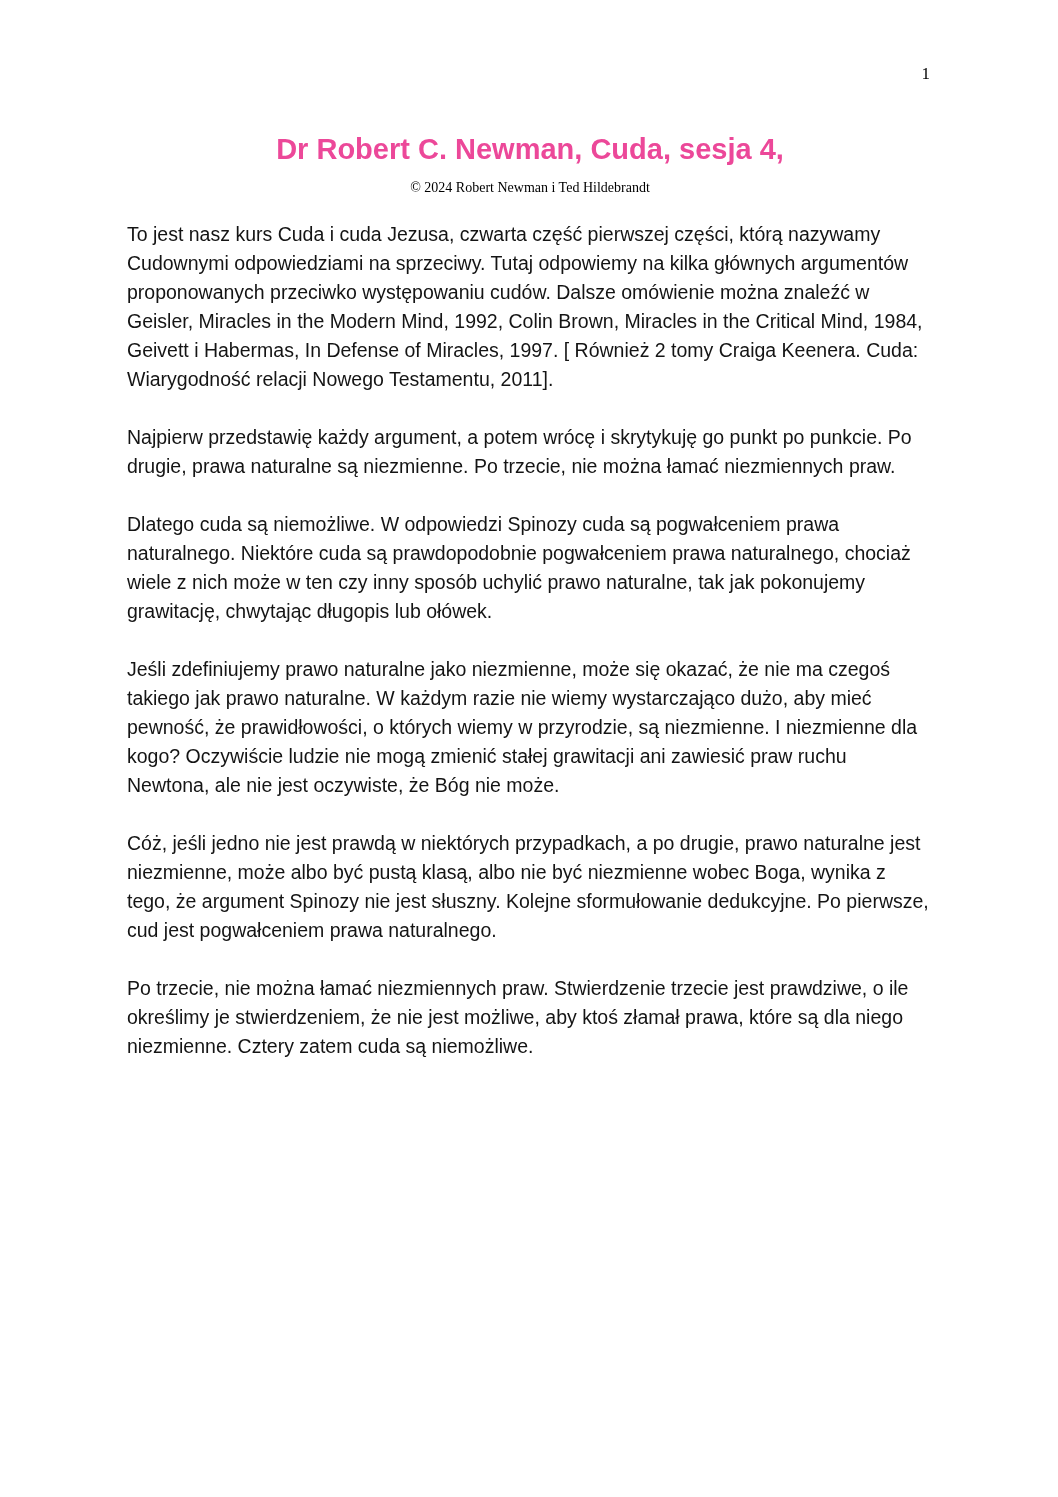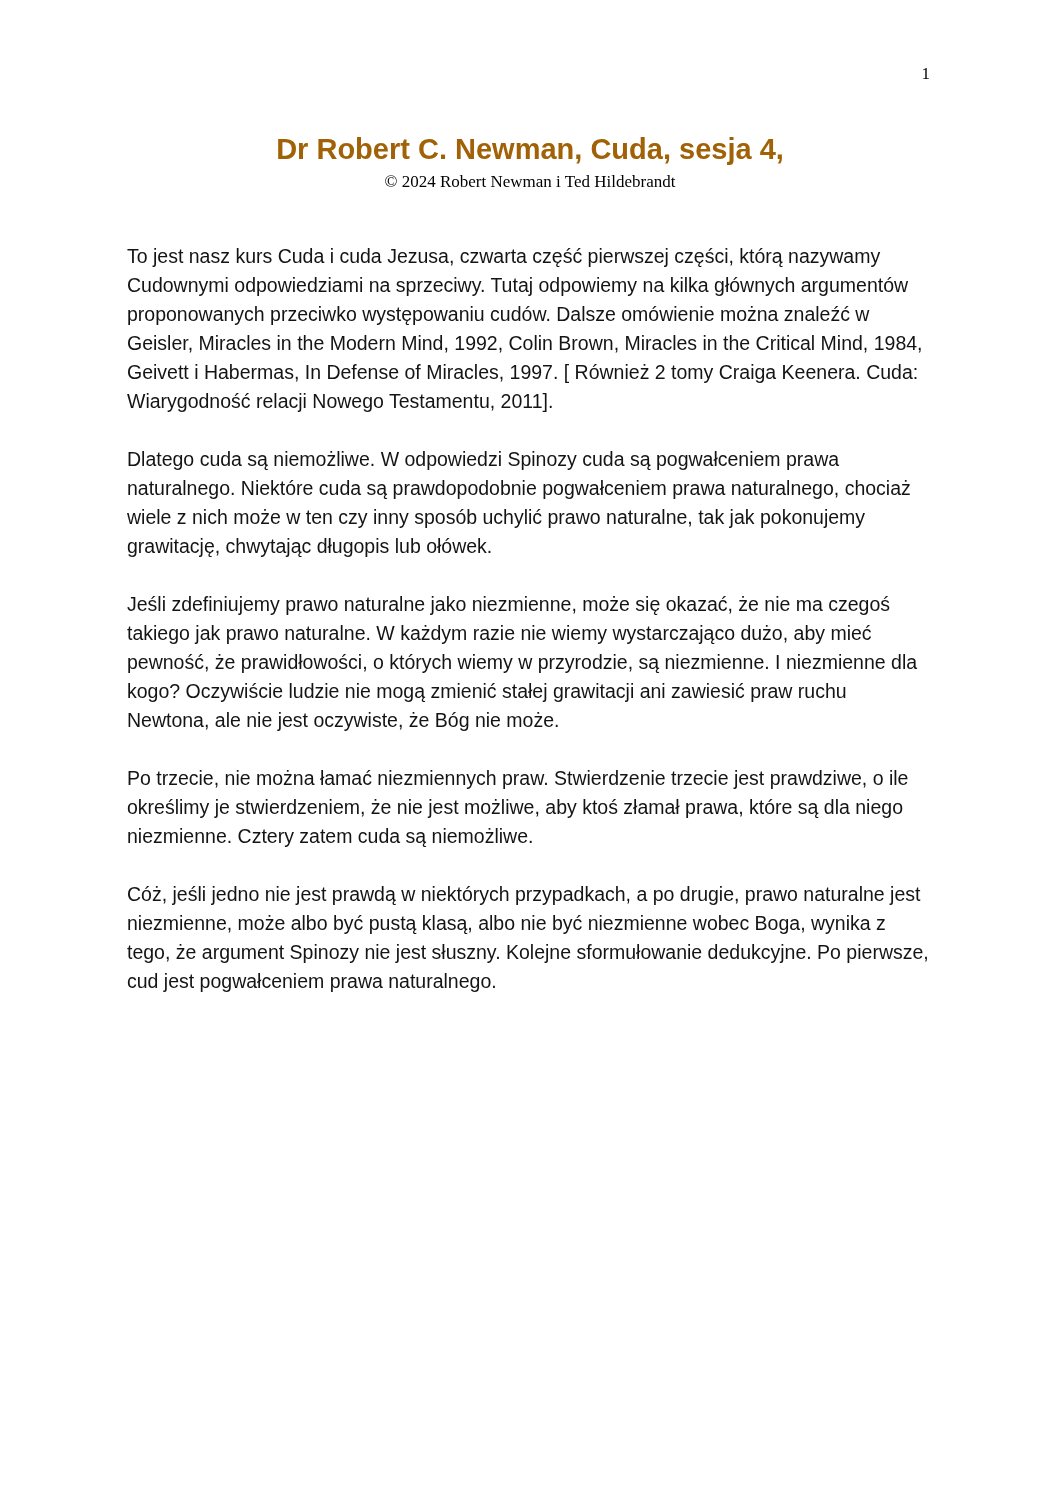--- a/index.html
+++ b/index.html
@@ -30,35 +30,35 @@
     position: absolute;
     top: 130px;
     left: 127px;
     width: 806px;
   }
   .title {
     text-align: center;
     font-weight: bold;
     font-size: 29px;
     line-height: 1.32;
-    color: #a16207;
-    margin: 0 0 4px 0;
+    color: #ec4899;
+    margin: 0 0 12px 0;
   }
   .title .title-line {
     display: block;
   }
   .copyright {
     text-align: center;
     font-family: "Liberation Serif", serif;
-    font-size: 17px;
+    font-size: 14px;
     color: #000000;
     margin: 2px 0 0 0;
   }
   .body-text {
-    margin-top: 50px;
+    margin-top: 24px;
   }
   .body-text p {
     font-size: 19.5px;
     line-height: 29px;
     margin: 0 0 29px 0;
     text-align: left;
     color: #141414;
   }
 </style>
 </head>
@@ -71,21 +71,22 @@
   <div class="content">
 
     <h1 class="title">
       <span class="title-line">Dr Robert C. Newman, Cuda, sesja 4,</span>
     </h1>
 
     <div class="copyright">© 2024 Robert Newman i Ted Hildebrandt</div>
 
     <div class="body-text">
         <p>To jest nasz kurs Cuda i cuda Jezusa, czwarta część pierwszej części, którą nazywamy Cudownymi odpowiedziami na sprzeciwy. Tutaj odpowiemy na kilka głównych argumentów proponowanych przeciwko występowaniu cudów. Dalsze omówienie można znaleźć w Geisler, Miracles in the Modern Mind, 1992, Colin Brown, Miracles in the Critical Mind, 1984, Geivett i Habermas, In Defense of Miracles, 1997. [ Również 2 tomy Craiga Keenera. Cuda: Wiarygodność relacji Nowego Testamentu, 2011].</p>
+        <p>Najpierw przedstawię każdy argument, a potem wrócę i skrytykuję go punkt po punkcie. Po drugie, prawa naturalne są niezmienne. Po trzecie, nie można łamać niezmiennych praw.</p>
         <p>Dlatego cuda są niemożliwe. W odpowiedzi Spinozy cuda są pogwałceniem prawa naturalnego. Niektóre cuda są prawdopodobnie pogwałceniem prawa naturalnego, chociaż wiele z nich może w ten czy inny sposób uchylić prawo naturalne, tak jak pokonujemy grawitację, chwytając długopis lub ołówek.</p>
         <p>Jeśli zdefiniujemy prawo naturalne jako niezmienne, może się okazać, że nie ma czegoś takiego jak prawo naturalne. W każdym razie nie wiemy wystarczająco dużo, aby mieć pewność, że prawidłowości, o których wiemy w przyrodzie, są niezmienne. I niezmienne dla kogo? Oczywiście ludzie nie mogą zmienić stałej grawitacji ani zawiesić praw ruchu Newtona, ale nie jest oczywiste, że Bóg nie może.</p>
+        <p>Cóż, jeśli jedno nie jest prawdą w niektórych przypadkach, a po drugie, prawo naturalne jest niezmienne, może albo być pustą klasą, albo nie być niezmienne wobec Boga, wynika z tego, że argument Spinozy nie jest słuszny. Kolejne sformułowanie dedukcyjne. Po pierwsze, cud jest pogwałceniem prawa naturalnego.</p>
         <p>Po trzecie, nie można łamać niezmiennych praw. Stwierdzenie trzecie jest prawdziwe, o ile określimy je stwierdzeniem, że nie jest możliwe, aby ktoś złamał prawa, które są dla niego niezmienne. Cztery zatem cuda są niemożliwe.</p>
-        <p>Cóż, jeśli jedno nie jest prawdą w niektórych przypadkach, a po drugie, prawo naturalne jest niezmienne, może albo być pustą klasą, albo nie być niezmienne wobec Boga, wynika z tego, że argument Spinozy nie jest słuszny. Kolejne sformułowanie dedukcyjne. Po pierwsze, cud jest pogwałceniem prawa naturalnego.</p>
       </div>
 
   </div>
 
 </div>
 
 </body></html>

